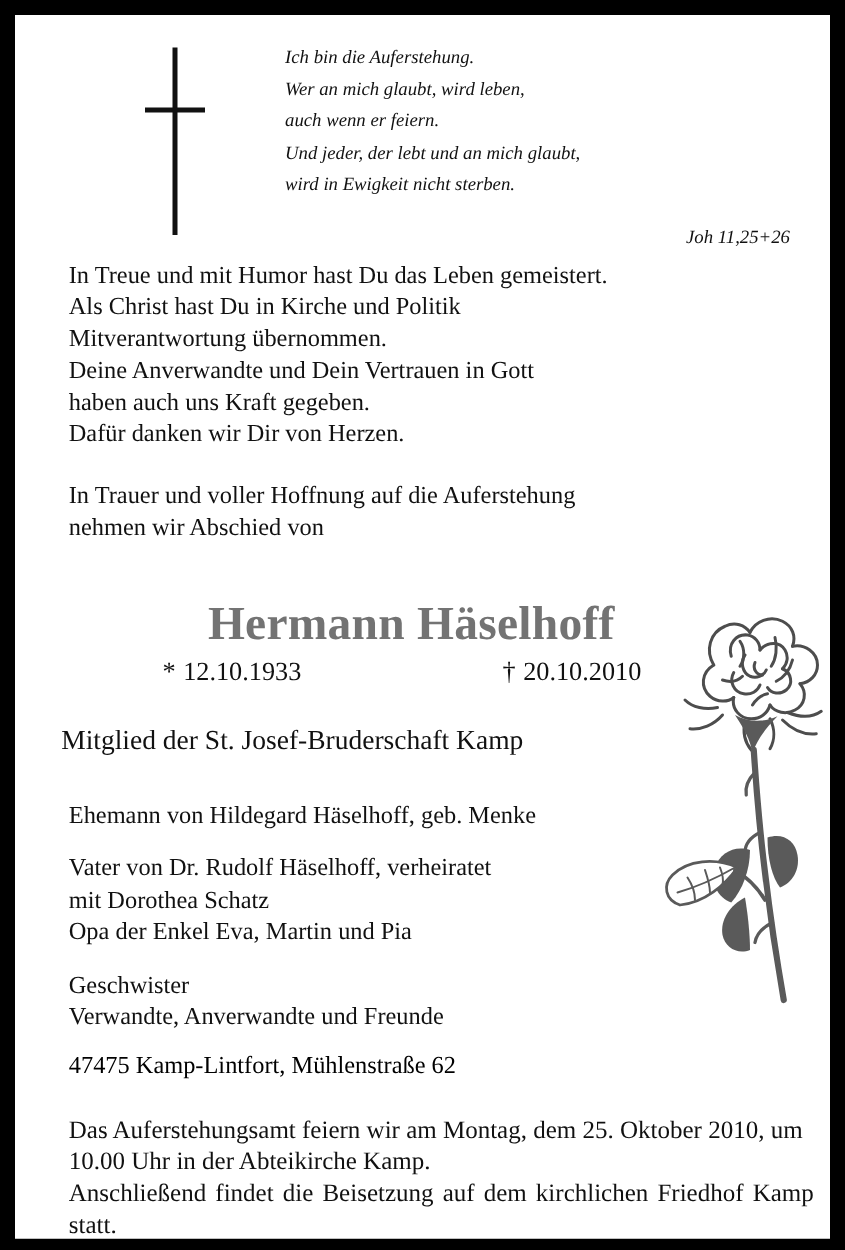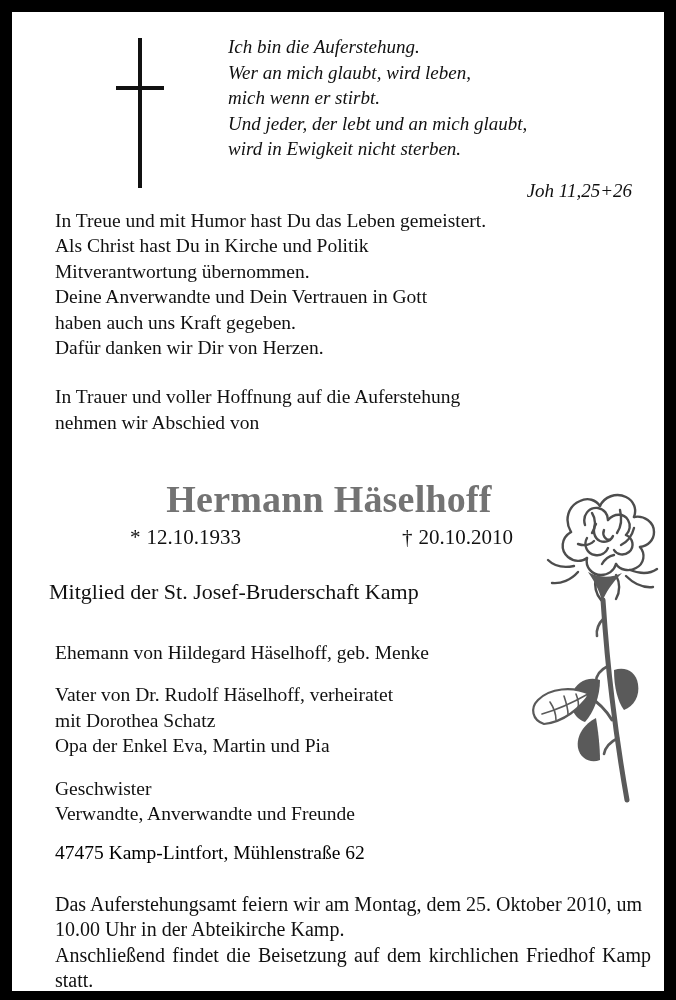--- a/index.html
+++ b/index.html
@@ -61,21 +61,21 @@
     height: 4px;
     background: #111111;
   }
 
   .verse {
     position: absolute;
     left: 216px;
     top: 22px;
     width: 420px;
     font-style: italic;
-    font-size: 19px;
+    font-size: 15px;
     line-height: 25.5px;
     color: #111111;
   }
   .verse .line { white-space: nowrap; }
   .verse .cite {
     text-align: right;
     padding-right: 16px;
     margin-top: 16px;
     white-space: nowrap;
   }
@@ -198,21 +198,21 @@
     <div class="header">
 
       <div class="cross">
         <div class="vbar"></div>
         <div class="hbar"></div>
       </div>
 
       <div class="verse">
         <div class="line">Ich bin die Auferstehung.</div>
         <div class="line">Wer an mich glaubt, wird leben,</div>
-        <div class="line">mich wenn er stirbt.</div>
+        <div class="line">auch wenn er feiern.</div>
         <div class="line">Und jeder, der lebt und an mich glaubt,</div>
         <div class="line">wird in Ewigkeit nicht sterben.</div>
         <div class="cite">Joh 11,25+26</div>
       </div>
     </div>
 
     <div class="body-text">
       <div class="line">In Treue und mit Humor hast Du das Leben gemeistert.</div>
       <div class="line">Als Christ hast Du in Kirche und Politik</div>
       <div class="line">Mitverantwortung übernommen.</div>

